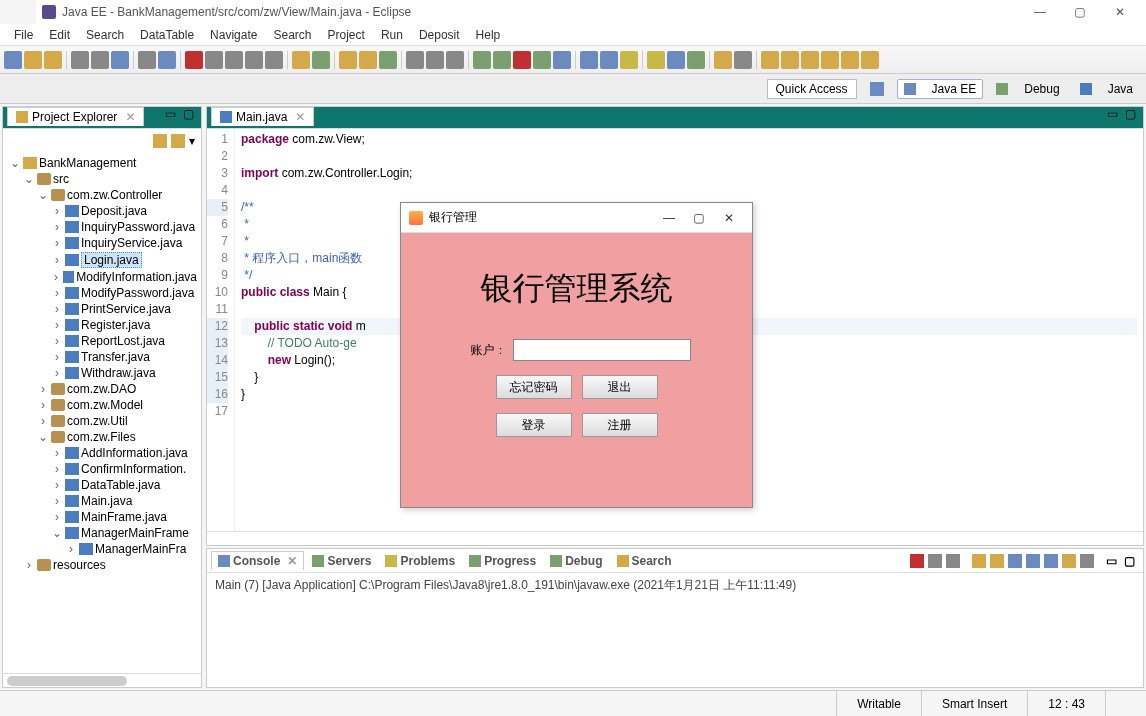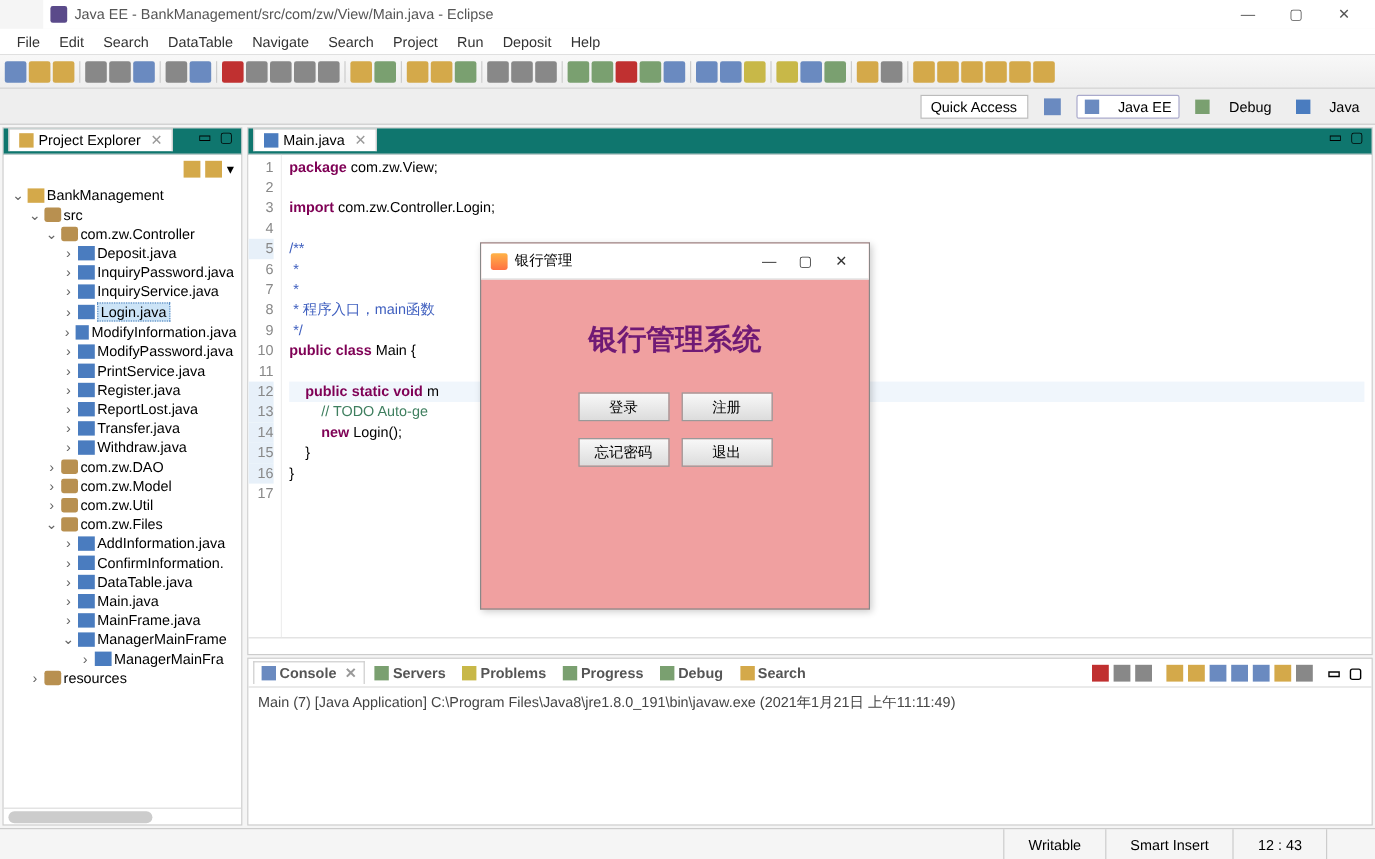--- a/index.html
+++ b/index.html
@@ -73,27 +73,27 @@
 .console-tabs .cicon { width: 12px; height: 12px; background: #888; }
 .console-tabs .spacer { flex: 1; }
 .console-tabs .cbtn { width: 14px; height: 14px; margin: 0 1px; }
 .console-body { flex: 1; padding: 4px 8px; font-family: Consolas, monospace; font-size: 11px; color: #444; }
 
 
 .statusbar { position: absolute; bottom: 0; left: 0; right: 0; height: 26px; background: #f5f5f5; border-top: 1px solid #ccc; display: flex; align-items: center; }
 .statusbar .cell { border-left: 1px solid #ccc; padding: 0 20px; height: 100%; display: flex; align-items: center; }
 
 
-.dialog { position: absolute; left: 400px; top: 202px; width: 325px; height: 306px; background: #f0a0a0; border: 1px solid #888; box-shadow: 2px 2px 6px rgba(0,0,0,0.2); }
+.dialog { position: absolute; left: 400px; top: 202px; width: 353px; height: 306px; background: #f0a0a0; border: 1px solid #888; box-shadow: 2px 2px 6px rgba(0,0,0,0.2); }
 .dialog-titlebar { height: 30px; background: #fff; display: flex; align-items: center; padding: 0 8px; border-bottom: 1px solid #ddd; }
 .dialog-titlebar .dicon { width: 14px; height: 14px; background: linear-gradient(#ffb347,#ff7043); border-radius: 2px; margin-right: 6px; }
 .dialog-titlebar .dtitle { flex: 1; }
 .dialog-titlebar .dbtn { width: 30px; height: 20px; display: flex; align-items: center; justify-content: center; color: #333; }
 .dialog-body { padding: 16px; text-align: center; }
-.dialog-body h2 { font-size: 24px; font-weight: bold; margin: 18px 0 28px; color: #701a75; }
+.dialog-body h2 { font-size: 32px; font-weight: normal; margin: 18px 0 28px; color: #000000; }
 .dialog-row { display: flex; align-items: center; justify-content: center; margin: 14px 0; gap: 6px; }
 .dialog-row label { width: 44px; text-align: right; }
 .dialog-row input { width: 178px; height: 22px; border: 1px solid #888; background: #fff; }
 .dialog-btn-row { display: flex; justify-content: center; gap: 10px; margin-top: 14px; }
 .dialog-btn-row button { width: 76px; height: 24px; background: linear-gradient(#f8f8f8,#dcdcdc); border: 1px solid #999; }
 </style>
 </head>
 <body>
 
 <div class="titlebar">
@@ -436,27 +436,31 @@
 <div class="dialog">
   <div class="dialog-titlebar">
     <span class="dicon"></span>
     <span class="dtitle">银行管理</span>
     <span class="dbtn">—</span>
     <span class="dbtn">▢</span>
     <span class="dbtn">✕</span>
   </div>
   <div class="dialog-body">
     <h2>银行管理系统</h2>
+    <div class="dialog-row">
+      <label>账户：</label>
+      <input type="text" style="">
+    </div>
+    <div class="dialog-btn-row">
+      <button>忘记密码</button>
+      <button>退出</button>
+    </div>
     <div class="dialog-btn-row">
       <button>登录</button>
       <button>注册</button>
-    </div>
-    <div class="dialog-btn-row">
-      <button>忘记密码</button>
-      <button>退出</button>
     </div>
   </div>
 </div>
 
 <div class="statusbar">
   <div style="flex:1"></div>
   <div class="cell">Writable</div>
   <div class="cell">Smart Insert</div>
   <div class="cell">12 : 43</div>
   <div class="cell" style="width:40px"></div>

